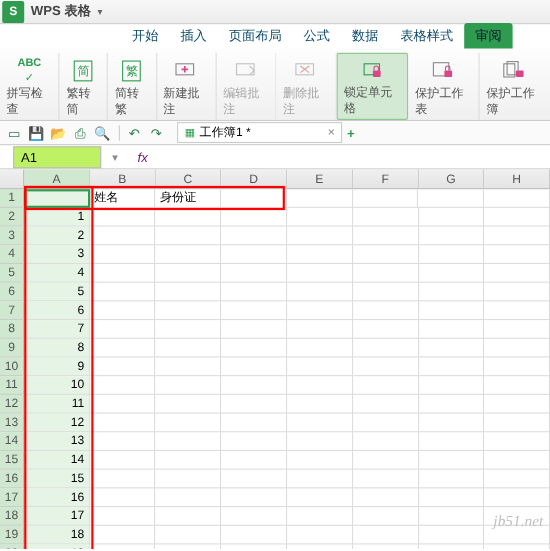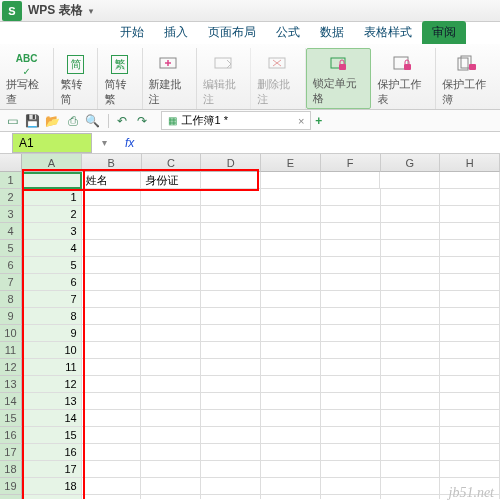--- a/index.html
+++ b/index.html
@@ -29,21 +29,21 @@
 .qat-btn { width: 18px; height: 18px; display: flex; align-items: center; justify-content: center; margin-right: 2px; cursor: pointer; color: #2e7d4f; font-size: 12px; }
 .qat-sep { width: 1px; height: 14px; background: #ccc; margin: 0 4px; }
 .doc-tab { margin-left: 8px; display: flex; align-items: center; background: #fff; border: 1px solid #ccc; padding: 1px 6px; font-size: 11px; }
 .doc-tab .doc-icon { color: #2e9b4f; margin-right: 4px; font-size: 10px; }
 .doc-tab .close { margin-left: 70px; color: #888; cursor: pointer; }
 .add-tab { margin-left: 4px; color: #2e9b4f; cursor: pointer; font-weight: bold; }
 
 
 .fbar { height: 22px; display: flex; align-items: center; border-bottom: 1px solid #ccc; }
 .namebox { width: 80px; height: 20px; border: 1px solid #bbb; margin-left: 12px; padding-left: 6px; font-size: 12px; background: #bef264; }
-.fx { margin-left: 18px; font-style: italic; color: #1d4ed8; font-size: 12px; }
+.fx { margin-left: 18px; font-style: italic; color: #701a75; font-size: 12px; }
 
 
 .grid { position: relative; overflow: hidden; }
 .corner { position: absolute; left: 0; top: 0; width: 22px; height: 18px; background: linear-gradient(#f0f0f0,#e4e4e4); border-right: 1px solid #bbb; border-bottom: 1px solid #bbb; }
 .colheads { display: flex; margin-left: 22px; height: 18px; }
 .colhead { width: 60px; height: 18px; background: linear-gradient(#f0f0f0,#e4e4e4); border-right: 1px solid #ccc; border-bottom: 1px solid #bbb; text-align: center; font-size: 11px; color: #555; line-height: 18px; }
 .rows { }
 .row { display: flex; height: 17px; }
 .rowhead { width: 22px; background: linear-gradient(#f0f0f0,#e4e4e4); border-right: 1px solid #bbb; border-bottom: 1px solid #ccc; text-align: center; font-size: 11px; color: #555; line-height: 17px; }
 .cell { width: 60px; height: 17px; border-right: 1px solid #ddd; border-bottom: 1px solid #ddd; font-size: 11px; padding-right: 4px; text-align: right; line-height: 17px; }
@@ -51,21 +51,21 @@
 .colA-cell { background: #e6f4e6; }
 .colhead.selA { background: #cfe8cf; }
 .rowhead.sel { background: #cfe8cf; }
 
 
 .redbox { position: absolute; border: 2px solid #ff0000; pointer-events: none; }
 .red1 { left: 22px; top: 15px; width: 237px; height: 22px; }
 .red2 { left: 22px; top: 15px; width: 63px; height: 365px; }
 
 
-.watermark { position: absolute; right: 6px; bottom: 0; font-size: 14px; color: #c0c0c0; font-style: italic; font-family: serif; }
+.watermark { position: absolute; right: 6px; bottom: 18px; font-size: 14px; color: #c0c0c0; font-style: italic; font-family: serif; }
 
 
 .cursor { position: absolute; left: 22px; top: 18px; width: 60px; height: 17px; border: 2px solid #2e9b4f; pointer-events: none; }
 </style>
 </head>
 <body>
 
 <div class="titlebar">
   <div class="logo">S</div>
   <div class="app-title">WPS 表格</div>

